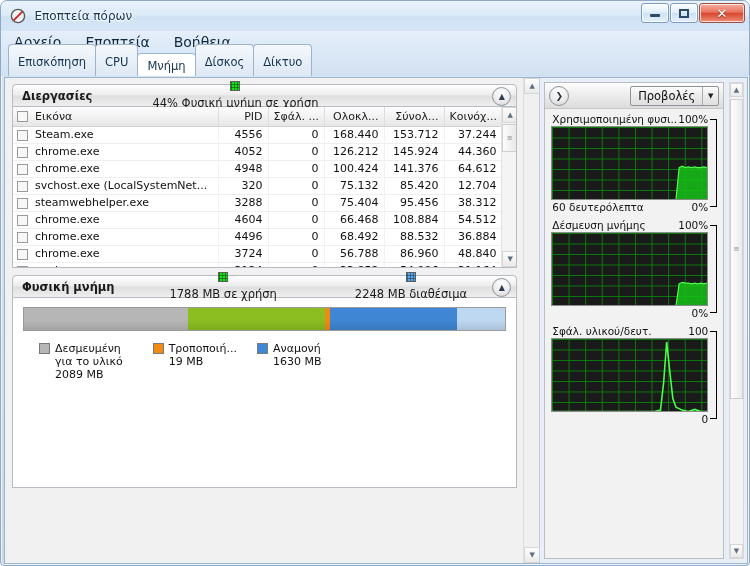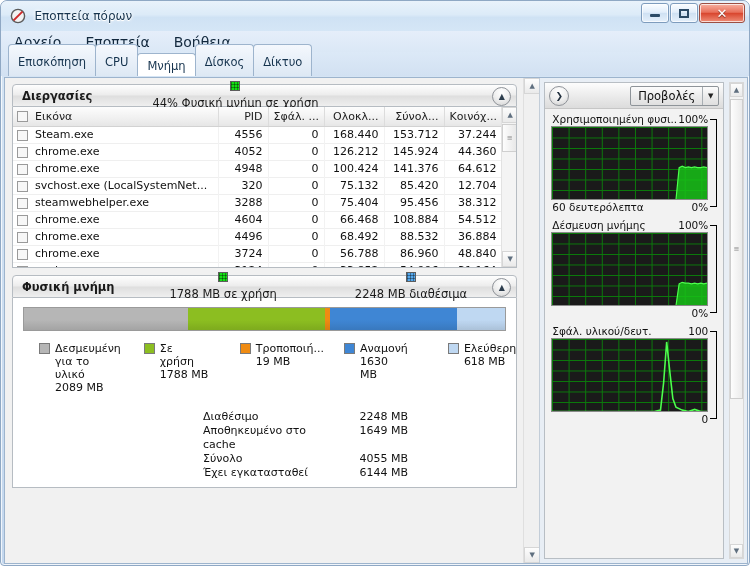--- a/index.html
+++ b/index.html
@@ -524,65 +524,33 @@
           </div>
           <div class="legend" id="mem-legend">
               <div class="leg" style="margin-left: 0px;">
                 <span class="sq" style="background: rgb(182, 182, 182);"></span>
                 <span class="txt">
                   <div>Δεσμευμένη</div>
                   <div>για το υλικό</div>
                   <div>2089 MB</div>
                 </span>
               </div>
-              <div class="leg" style="margin-left: 22px;">
-                <span class="sq" style="background: rgb(140, 190, 33);"></span>
-                <span class="txt">
-                  <div>Σε χρήση</div>
-                  <div>1788 MB</div>
-                </span>
-              </div>
               <div class="leg" style="margin-left: 30px;">
                 <span class="sq" style="background: rgb(239, 139, 18);"></span>
                 <span class="txt">
                   <div>Τροποποιή...</div>
                   <div>19 MB</div>
                 </span>
               </div>
               <div class="leg" style="margin-left: 20px;">
                 <span class="sq" style="background: rgb(63, 134, 212);"></span>
                 <span class="txt">
                   <div>Αναμονή</div>
                   <div>1630 MB</div>
                 </span>
-              </div>
-              <div class="leg" style="margin-left: 40px;">
-                <span class="sq" style="background: rgb(191, 216, 242);"></span>
-                <span class="txt">
-                  <div>Ελεύθερη</div>
-                  <div>618 MB</div>
-                </span>
-              </div>
-            </div>
-          <div class="memstats" id="mem-stats">
-              <div>
-                <span class="k">Διαθέσιμο</span>
-                <span class="v">2248 MB</span>
-              </div>
-              <div>
-                <span class="k">Αποθηκευμένο στο cache</span>
-                <span class="v">1649 MB</span>
-              </div>
-              <div>
-                <span class="k">Σύνολο</span>
-                <span class="v">4055 MB</span>
-              </div>
-              <div>
-                <span class="k">Έχει εγκατασταθεί</span>
-                <span class="v">6144 MB</span>
               </div>
             </div>
         </div>
       </div>
 
       <div id="leftscroll">
         <div class="sb-arrow">▲</div>
         <div class="sb-arrow bottom">▼</div>
       </div>
     </div>

